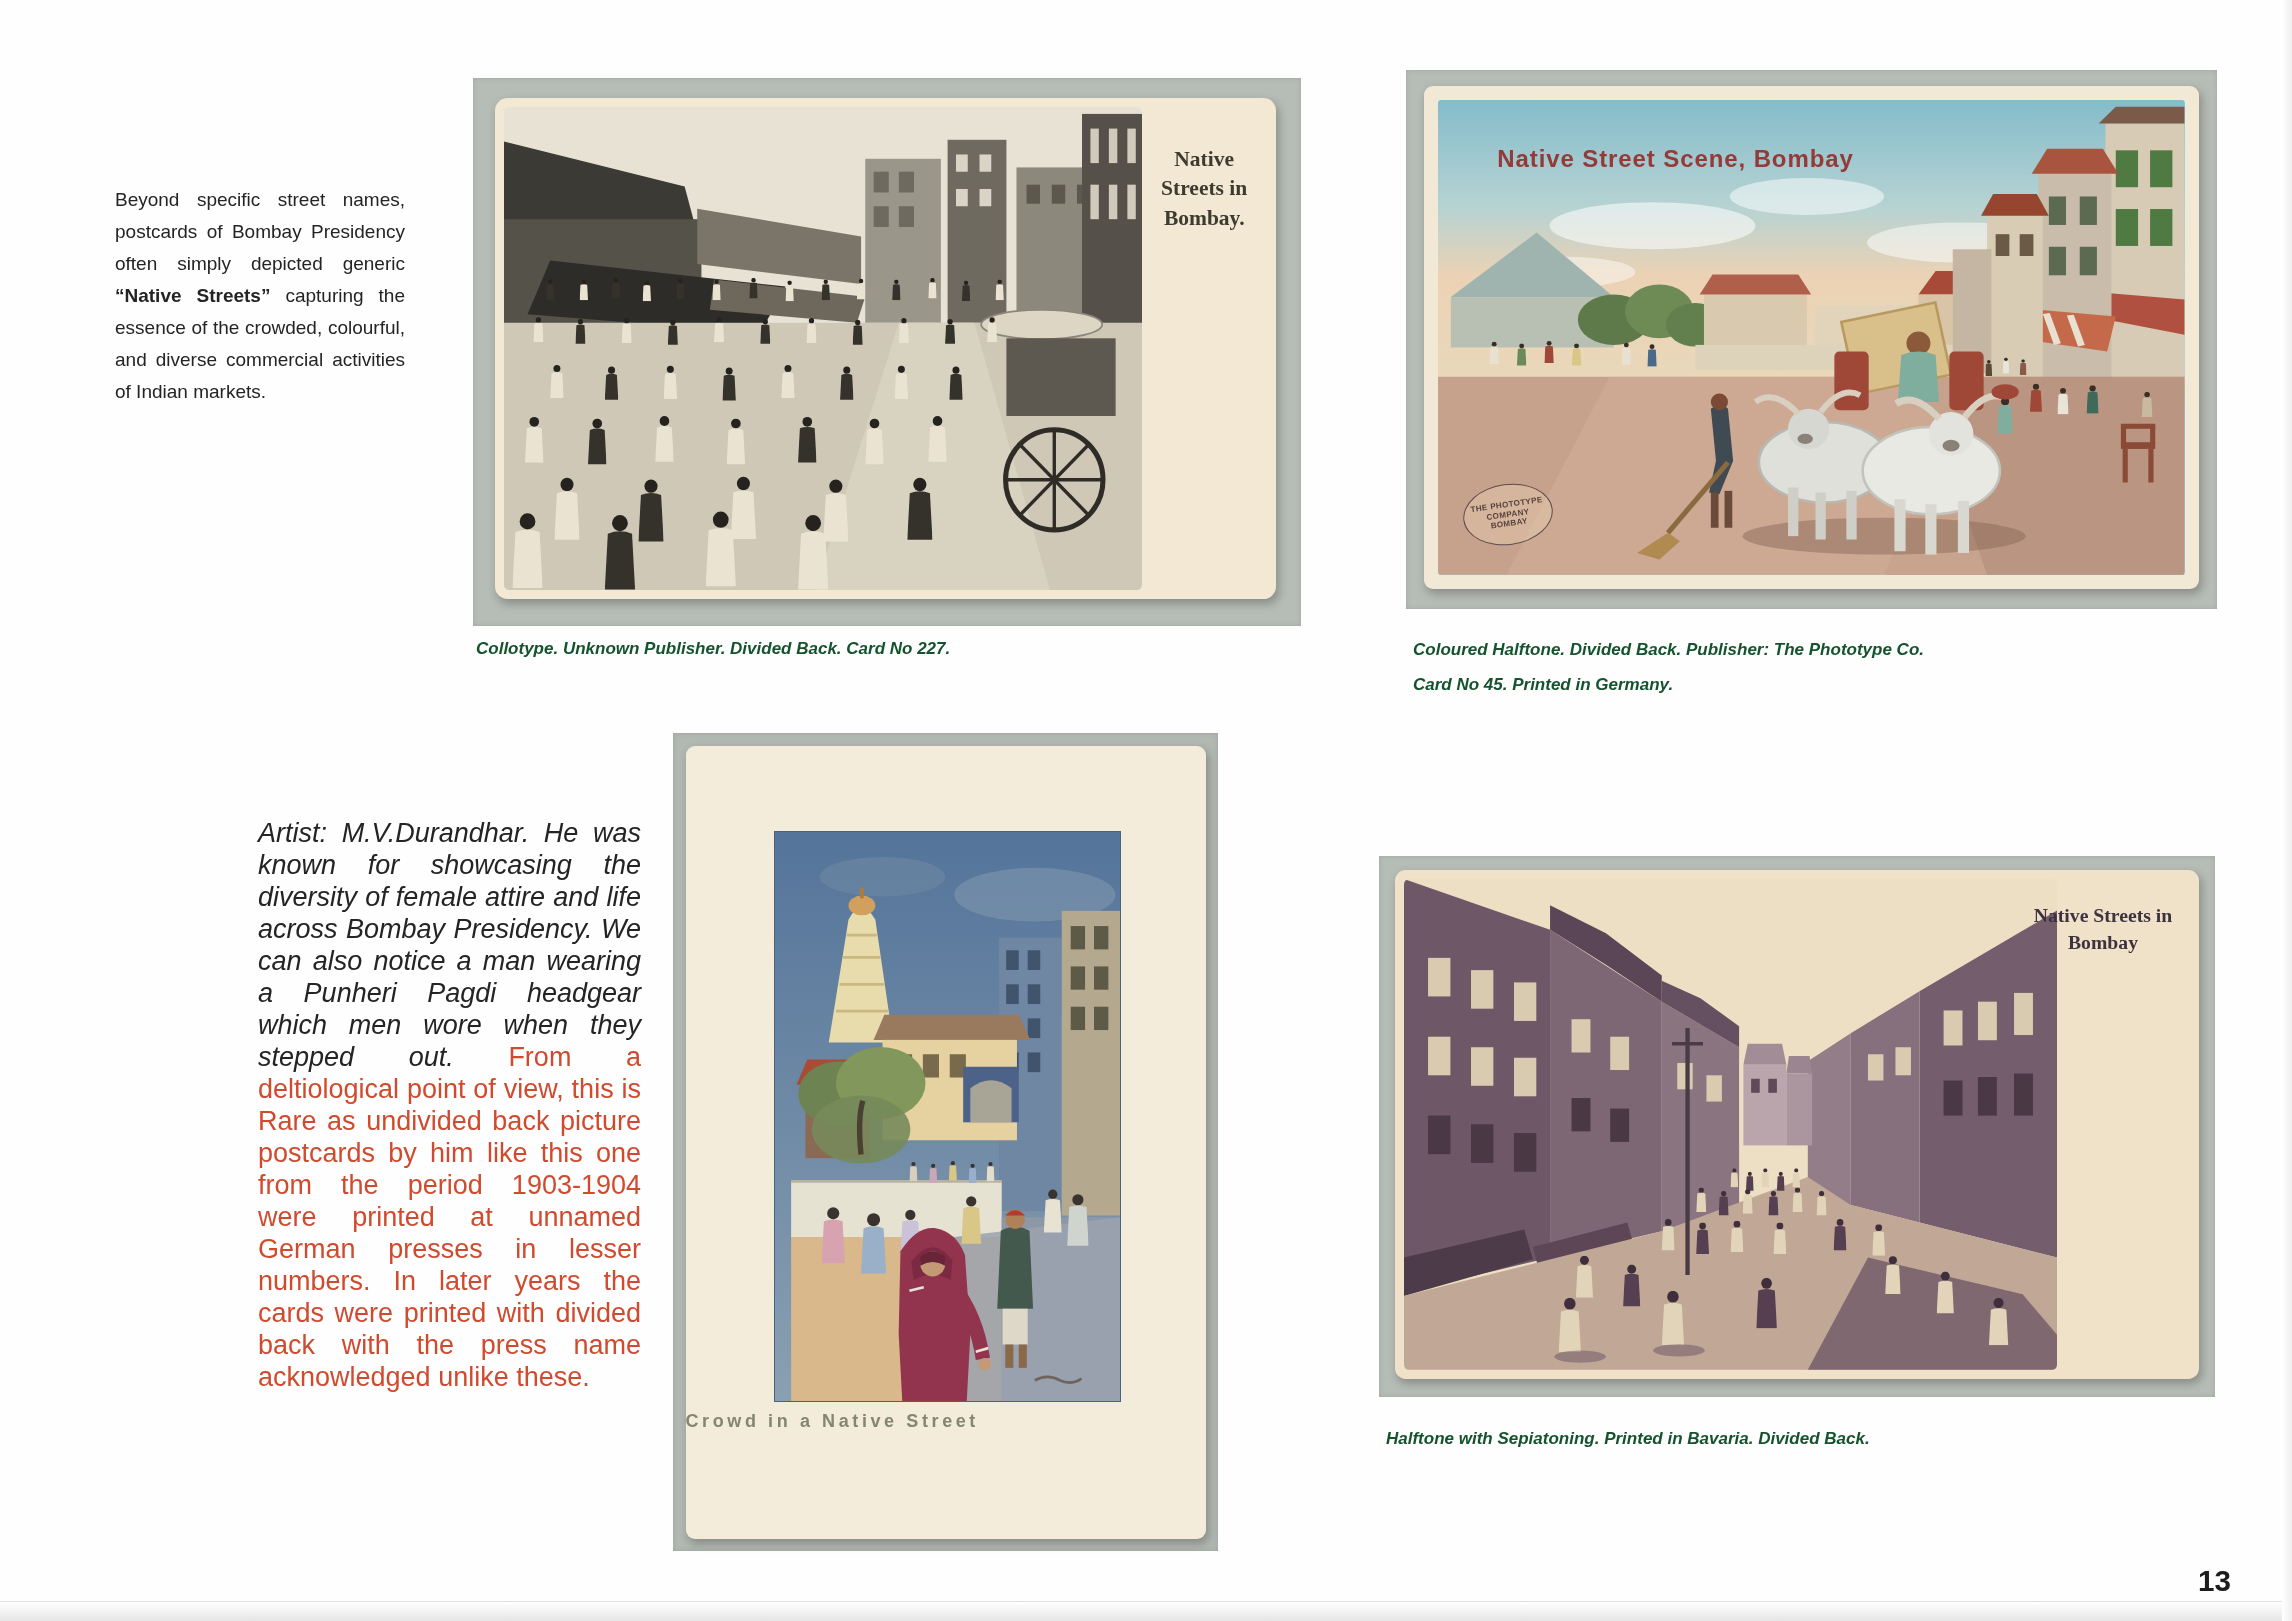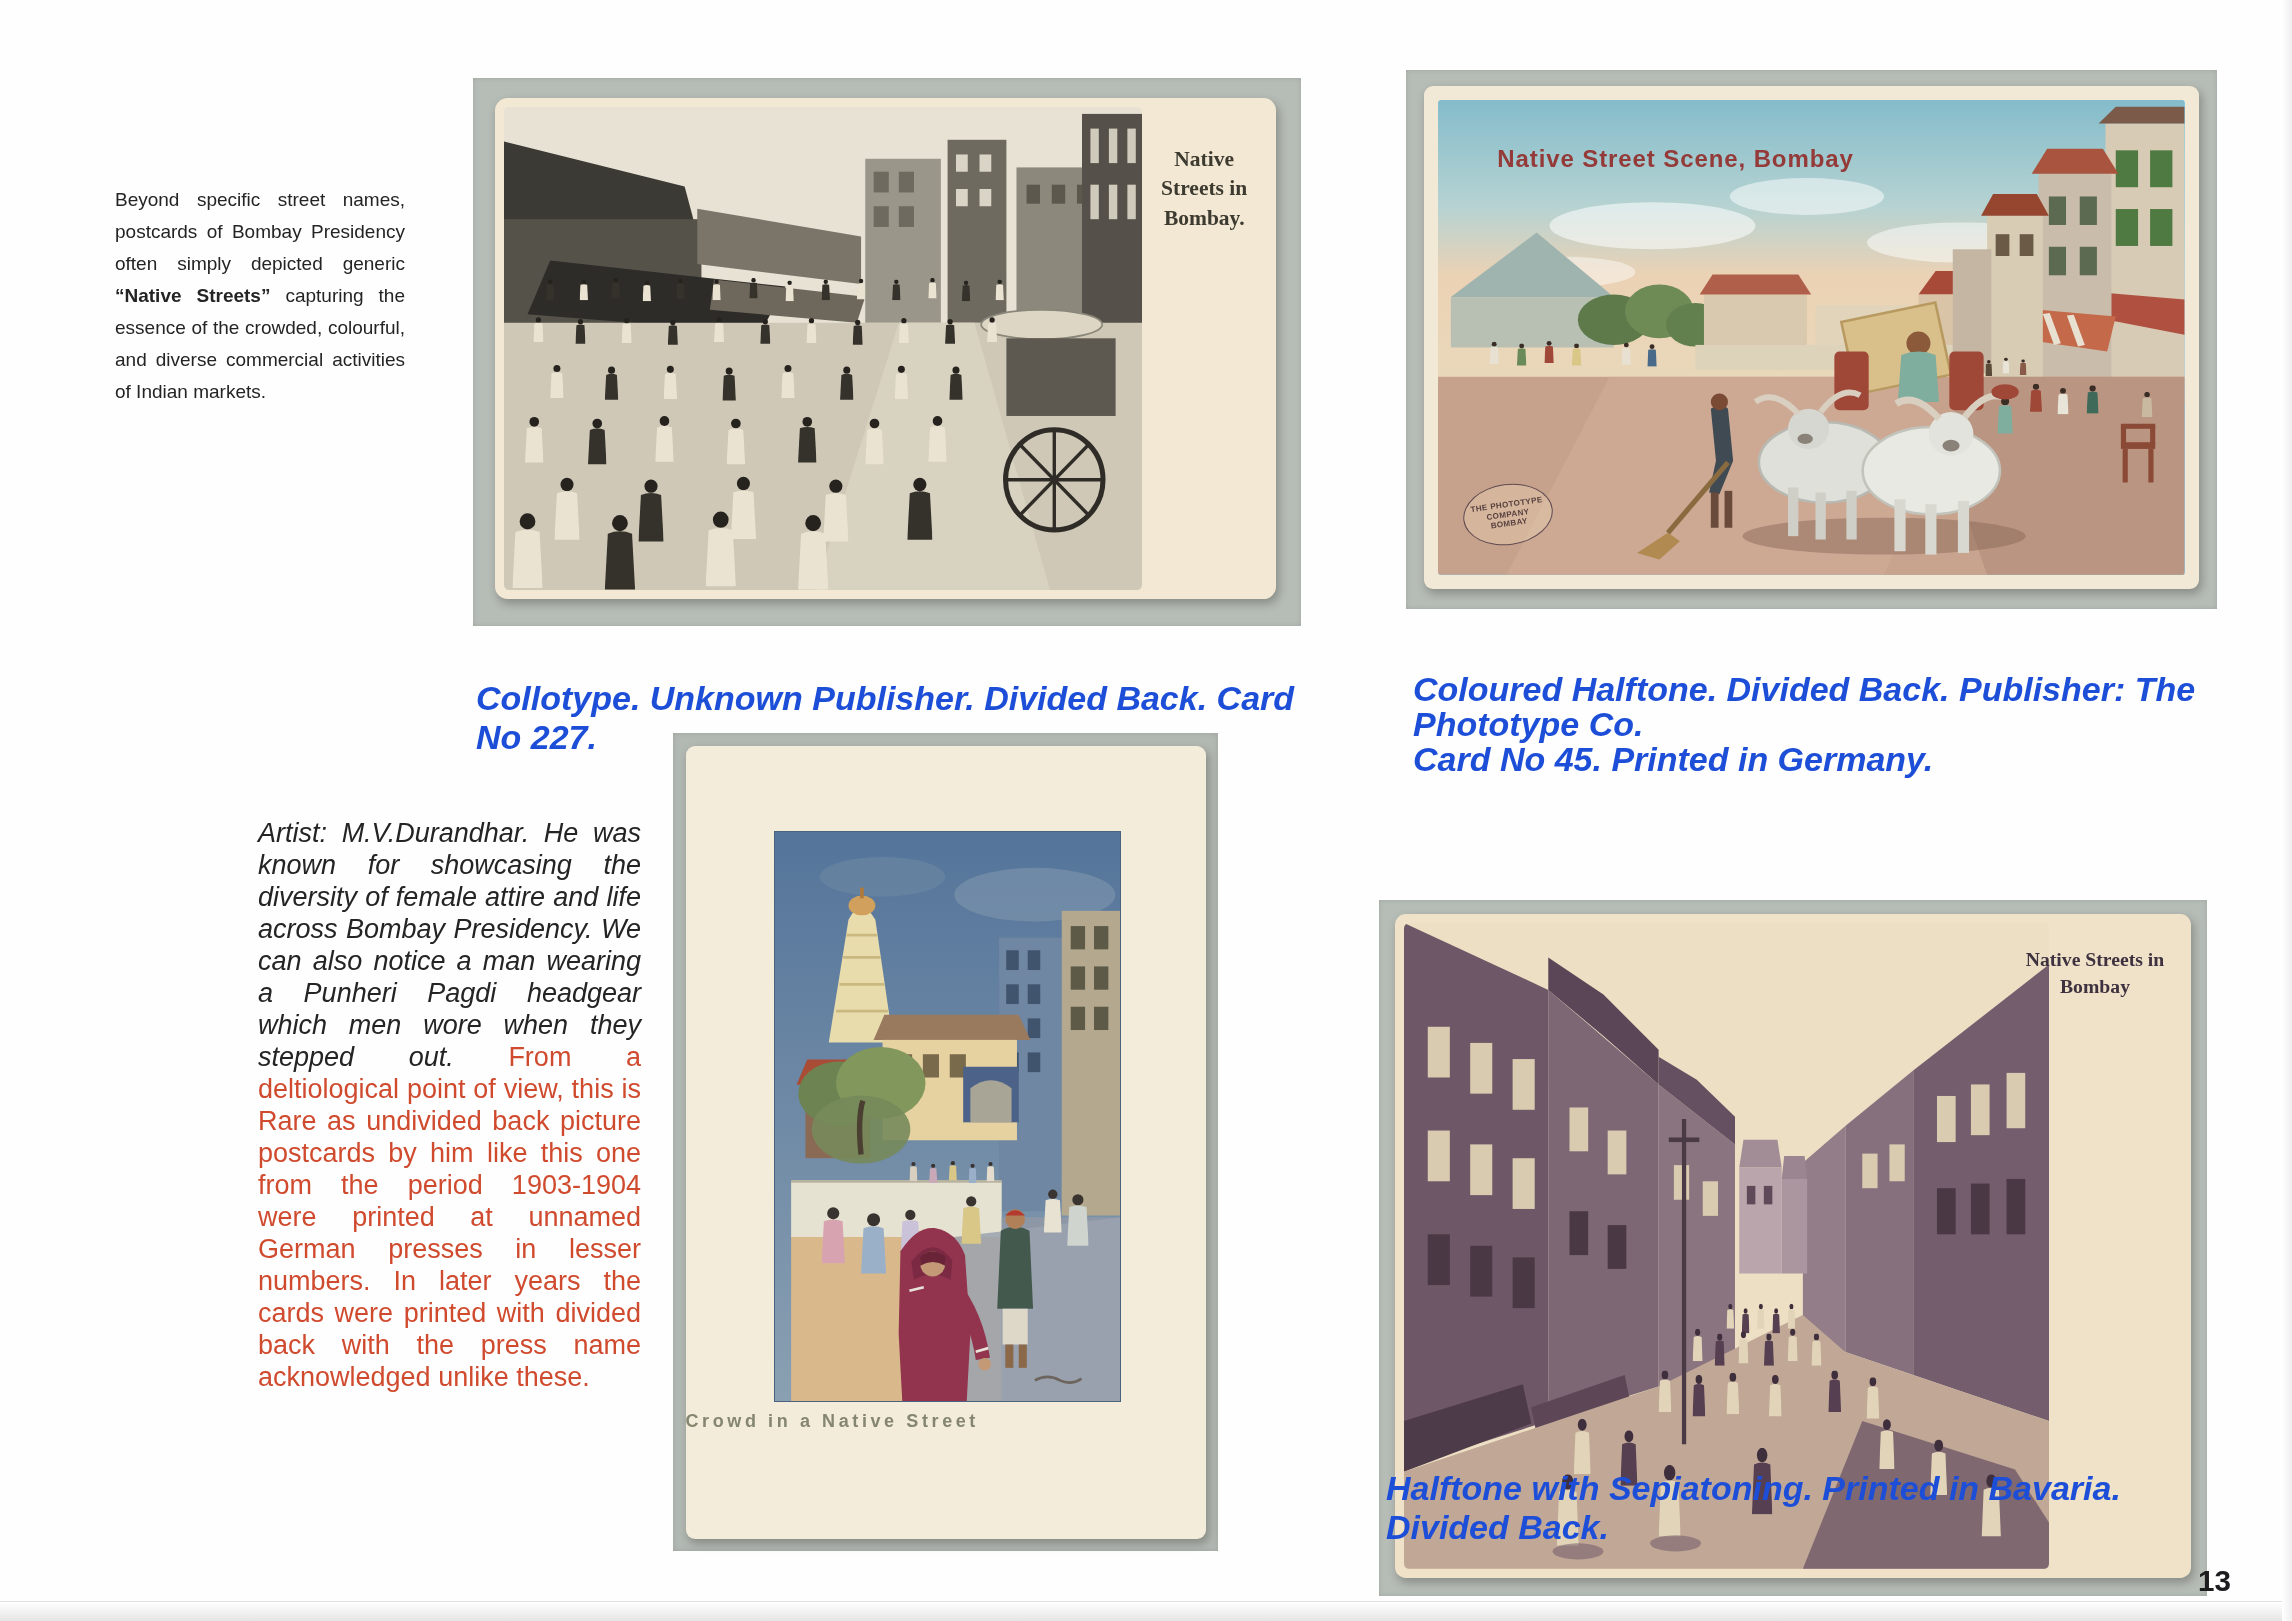--- a/index.html
+++ b/index.html
@@ -4,21 +4,21 @@
 <style>
   html,body{margin:0;padding:0;background:#ffffff;}
   #page{position:relative;width:2293px;height:1621px;background:#fefefe;overflow:hidden;
         font-family:"Liberation Sans",sans-serif;color:#1f1f1f;}
   .abs{position:absolute;}
   
   .intro{left:115px;top:184px;width:290px;font-size:19px;line-height:32px;text-align:justify;color:#242424;}
   .intro b{font-weight:700;}
   .note{left:258px;top:785px;width:383px;font-size:27px;line-height:32px;text-align:justify;color:#242424;font-style:italic;}
   .note .red{font-style:normal;color:#d04a2e;}
-  .caption{font-style:italic;font-weight:600;font-size:34px;color:#1d4ed8;margin-top:40px;}
+  .caption{font-style:italic;font-weight:600;font-size:17px;color:#14532d;}
   .cap1{left:476px;top:639px;width:824px;}
   .cap2{left:1413px;top:632px;width:806px;line-height:35px;}
   .cap4{left:1386px;top:1429px;width:824px;}
   .pagenum{left:2183px;top:1564px;width:63px;font-size:29.6px;font-weight:700;color:#1c1c1e;text-align:center;}
   
   .mat{background:#b6bcb6;box-shadow:inset 0 0 5.4px rgba(0,0,0,.12);}
   .card{position:absolute;background:#f2e8d4;border-radius:12.5px;box-shadow:2.7px 4.5px 8px rgba(60,60,55,.35);overflow:hidden;}
   .photo{position:absolute;overflow:hidden;border-radius:5.4px;}
   .overlay-serif{position:absolute;font-family:"Liberation Serif",serif;font-weight:600;color:#3d3a30;text-align:center;}
   .ov1{right:14.3px;top:47px;width:115px;font-size:21.5px;line-height:29.6px;}
@@ -349,21 +349,21 @@
           <circle cx="234" cy="594" r="7" fill="#c49a76"></circle>
           <line x1="224" y1="580" x2="238" y2="576" stroke="#e8e4da" stroke-width="3"></line>
           <line x1="150" y1="512" x2="166" y2="508" stroke="#e8e4da" stroke-width="3"></line>
           <path d="M290 612 q14 -8 28 0 q12 6 24 -2" stroke="#5a4a3a" stroke-width="3" fill="none" opacity="0.7"></path>
         </svg>
       </div>
       <div class="paintcap">Crowd in a Native Street</div>
     </div>
   </div>
 
-  <div class="abs mat" style="left:1379px;top:900px;width:828px;height:696px;">
+  <div class="abs mat" style="left:1379px;top:856px;width:828px;height:541px;padding-left:8px;">
     <div class="card" style="left:16px;top:14.3px;right:16px;bottom:18px;border-radius:10.7px;background:#efe2c8;">
       <div class="photo" style="left:9px;top:9px;bottom:9px;right:142px;background:#ecdfc4;">
         <svg width="100%" height="100%" viewBox="0 0 760 560" preserveAspectRatio="none">
           <defs>
             <symbol id="f4d" viewBox="0 0 10 24">
                 <circle cx="5" cy="2.6" r="2.6" fill="#3f2f3c"></circle>
                 <path d="M1 6 Q5 4.5 9 6 L10 24 L0 24 Z" fill="#553f50"></path>
               </symbol>
             <symbol id="f4w" viewBox="0 0 10 24">
                 <circle cx="5" cy="2.6" r="2.6" fill="#3f2f3c"></circle>

